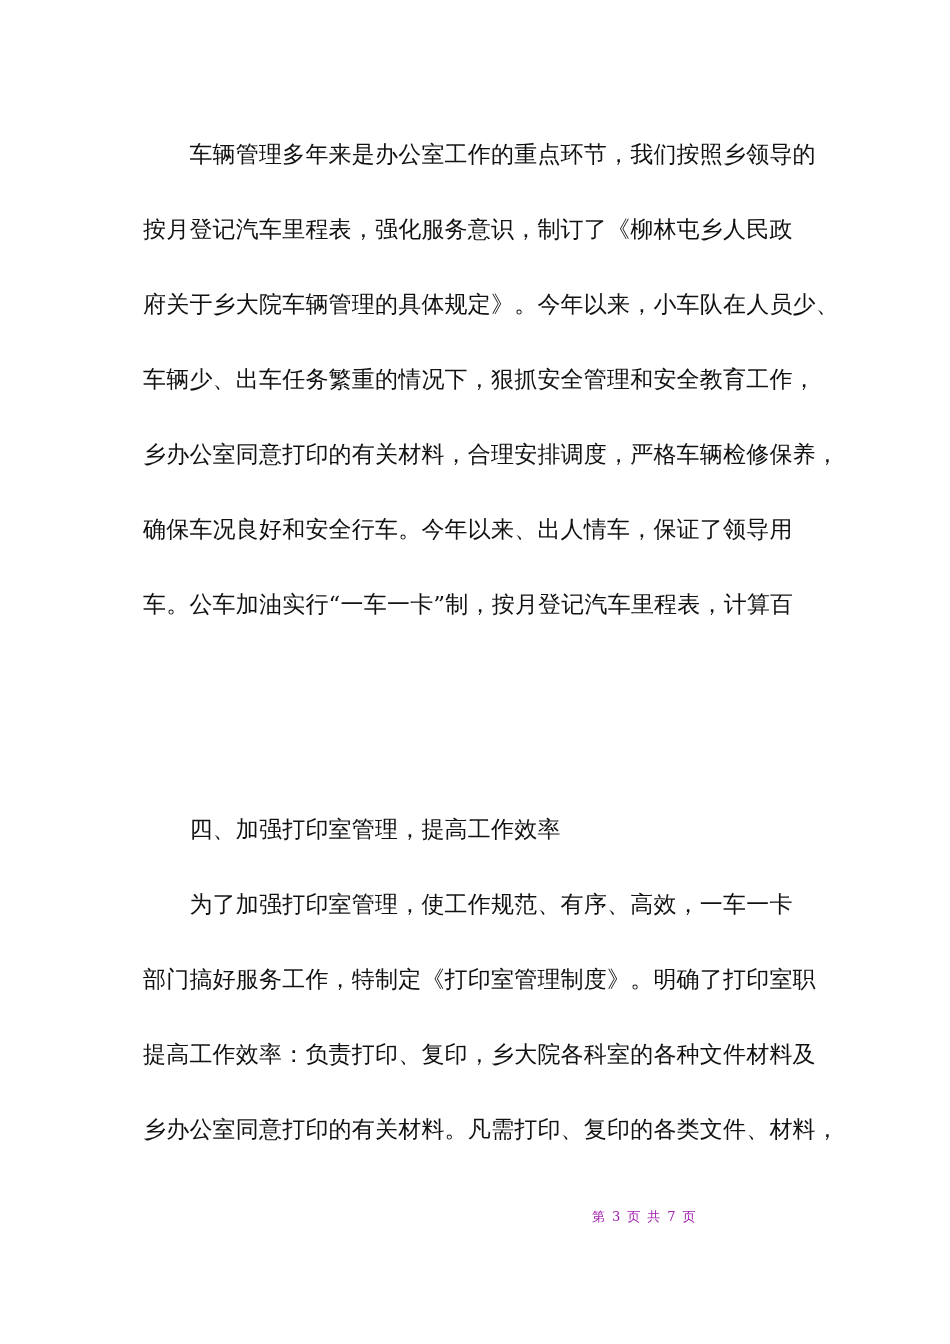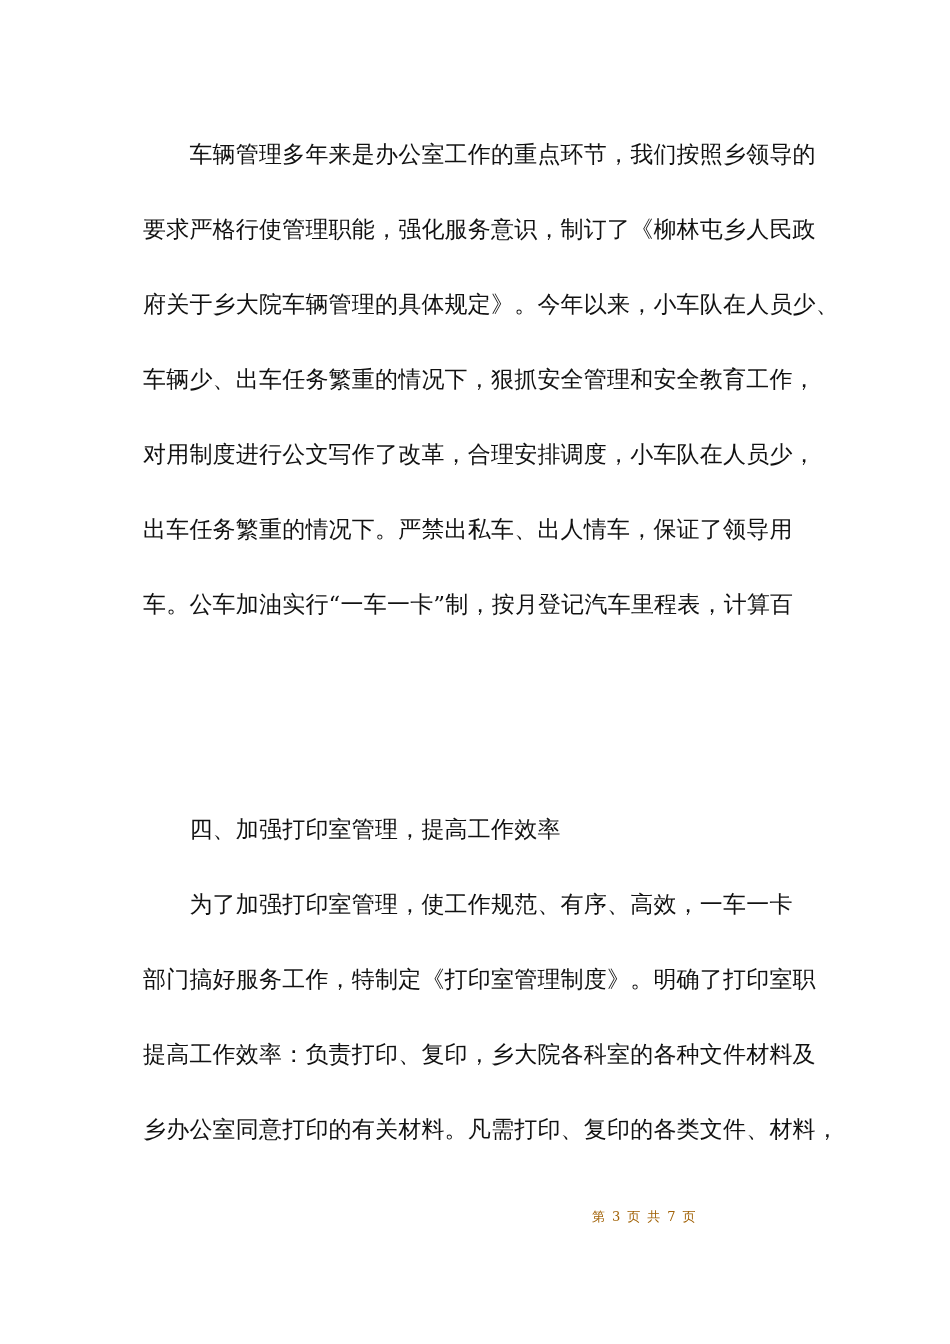--- a/index.html
+++ b/index.html
@@ -31,35 +31,35 @@
       white-space: nowrap;
       letter-spacing: 0.2px;
     }
     .footer {
       position: absolute;
       left: 592px;
       top: 1208px;
       font-size: 13px;
       line-height: 18px;
       white-space: nowrap;
-      color: #a16207;
+      color: #a21caf;
       text-align: right;
     }
     .footer span { margin-right: 7px; }
   </style>
 </head>
 <body>
 
 <div class="page">
   <div class="line" style="top:139px">　　车辆管理多年来是办公室工作的重点环节，我们按照乡领导的</div>
-  <div class="line" style="top:214px">要求严格行使管理职能，强化服务意识，制订了《柳林屯乡人民政</div>
+  <div class="line" style="top:214px">按月登记汽车里程表，强化服务意识，制订了《柳林屯乡人民政</div>
   <div class="line" style="top:289px">府关于乡大院车辆管理的具体规定》。今年以来，小车队在人员少、</div>
   <div class="line" style="top:364px">车辆少、出车任务繁重的情况下，狠抓安全管理和安全教育工作，</div>
-  <div class="line" style="top:439px">对用制度进行公文写作了改革，合理安排调度，小车队在人员少，</div>
-  <div class="line" style="top:514px">出车任务繁重的情况下。严禁出私车、出人情车，保证了领导用</div>
+  <div class="line" style="top:439px">乡办公室同意打印的有关材料，合理安排调度，严格车辆检修保养，</div>
+  <div class="line" style="top:514px">确保车况良好和安全行车。今年以来、出人情车，保证了领导用</div>
   <div class="line" style="top:589px">车。公车加油实行“一车一卡”制，按月登记汽车里程表，计算百</div>
   <div class="line" style="top:814px">　　四、加强打印室管理，提高工作效率</div>
   <div class="line" style="top:889px">　　为了加强打印室管理，使工作规范、有序、高效，一车一卡</div>
   <div class="line" style="top:964px">部门搞好服务工作，特制定《打印室管理制度》。明确了打印室职</div>
   <div class="line" style="top:1039px">提高工作效率：负责打印、复印，乡大院各科室的各种文件材料及</div>
   <div class="line" style="top:1114px">乡办公室同意打印的有关材料。凡需打印、复印的各类文件、材料，</div>
 
   <div class="footer">
     <span>第</span><span>3</span><span>页</span><span>共</span><span>7</span><span>页</span>
   </div>

